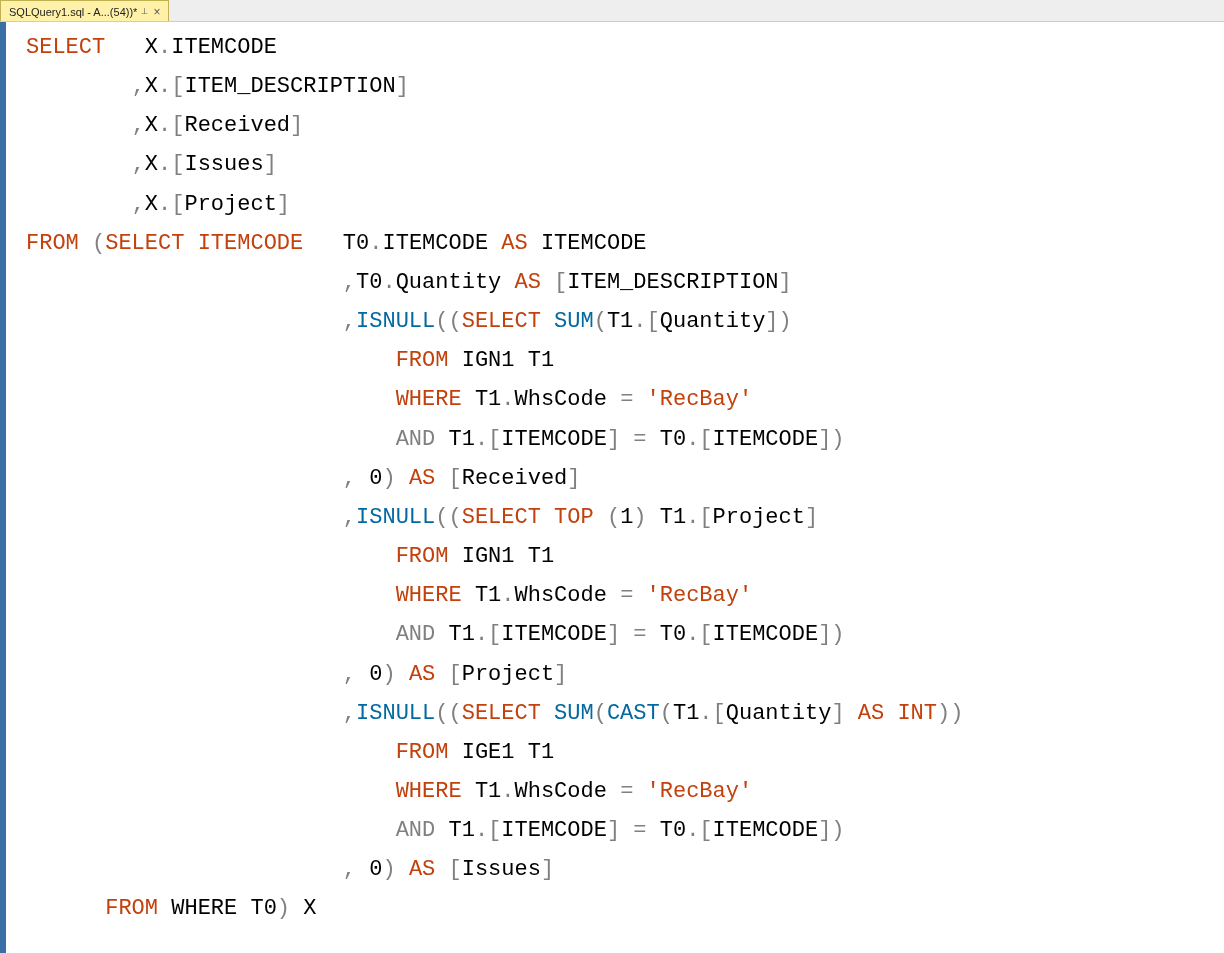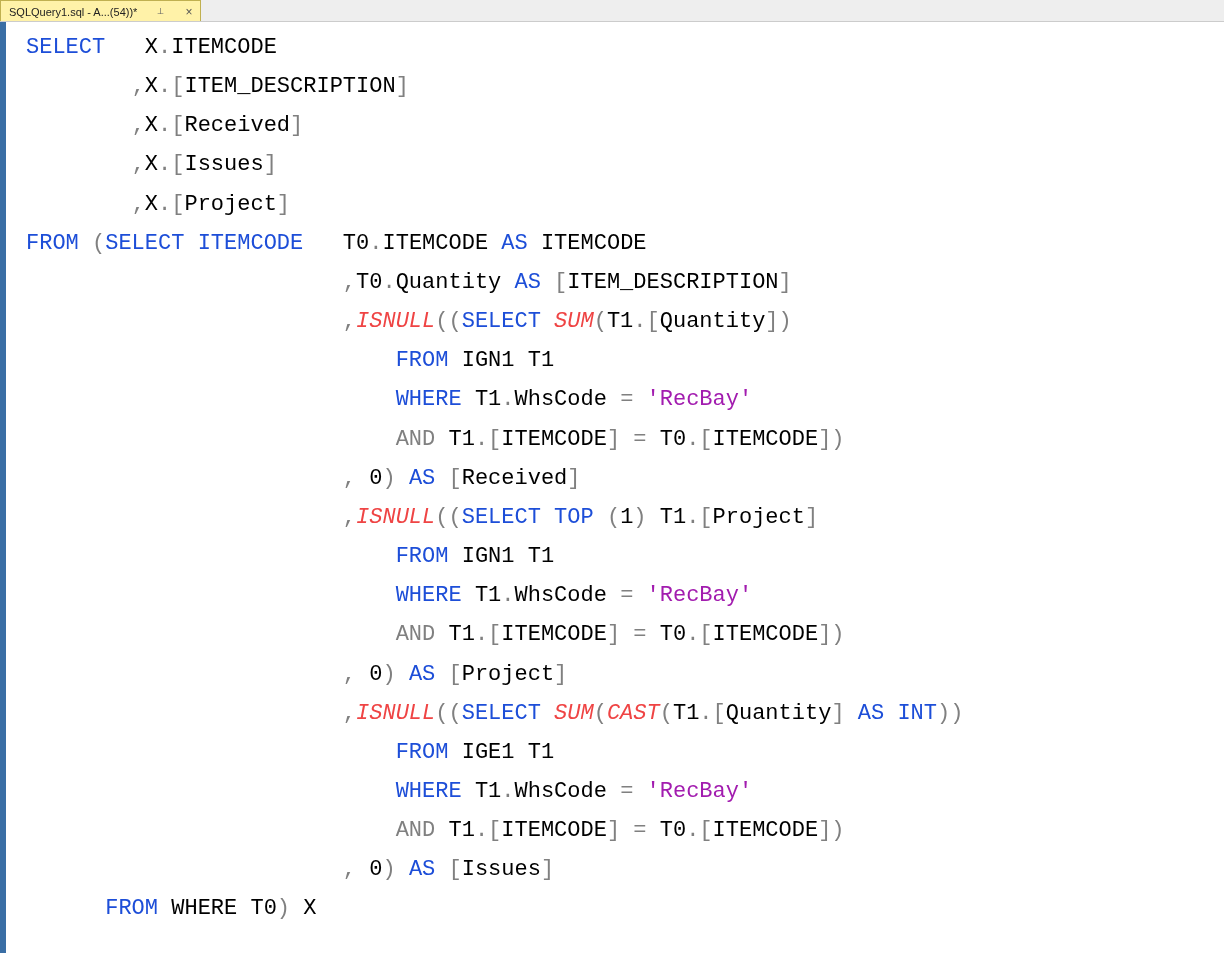--- a/index.html
+++ b/index.html
@@ -19,21 +19,21 @@
   }
   .tab {
     background: #fff2a8;
     border: 1px solid #c0b050;
     border-bottom: none;
     padding: 2px 6px 1px 8px;
     font-size: 11px;
     font-family: "Segoe UI", Tahoma, sans-serif;
     display: flex;
     align-items: center;
-    gap: 20px;
+    gap: 4px;
     color: #222;
   }
   .tab .pin {
     font-size: 9px;
     color: #666;
     cursor: pointer;
   }
   .tab .close {
     font-size: 12px;
     color: #555;
@@ -47,24 +47,24 @@
     overflow: auto;
   }
   pre.code {
     font-family: Consolas, 'Courier New', monospace;
     font-size: 22px;
     line-height: 1.78;
     white-space: pre;
     padding-left: 20px;
     color: #000;
   }
-  .kw { color: #1d4ed8; }
+  .kw { color: #c2410c; }
   .gray { color: #808080; }
-  .fn { color: #ef4444; font-style: italic; }
-  .str { color: #a21caf; margin-top: 39px; }
+  .fn { color: #0369a1; }
+  .str { color: #c2410c; margin-top: 39px; }
   .plain { color: #000000; }
 </style>
 </head>
 <body>
 
 <div class="tab-bar">
   <div class="tab">
     <span>SQLQuery1.sql - A...(54))*</span>
     <span class="pin">⟂</span>
     <span class="close">×</span>

